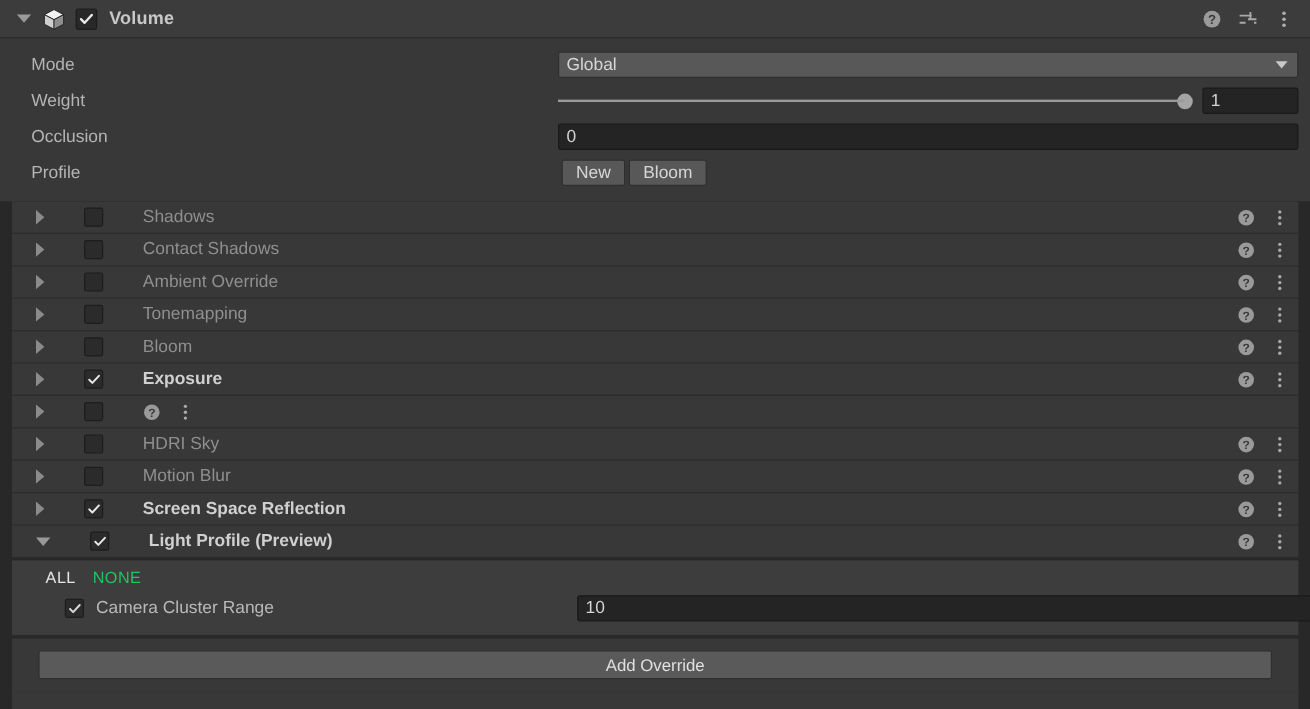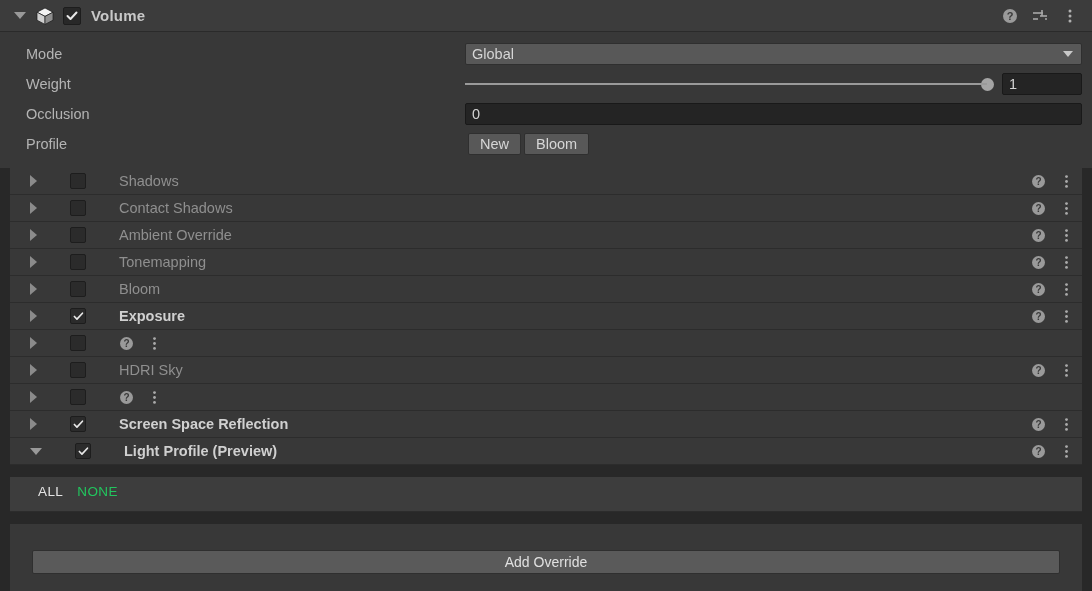--- a/index.html
+++ b/index.html
@@ -116,21 +116,21 @@
     width: 16px; height: 16px; flex: 0 0 auto;
     background: #2b2b2b; border: 1px solid #1d1d1d; border-radius: 2px;
     display: flex; align-items: center; justify-content: center;
     margin-right: 9px;
   }
   .ovr-name { font-size: 14.5px; color: #8f8f8f; flex: 1 1 auto; }
   .ovr-row.on .ovr-name { color: #d0d0d0; font-weight: bold; }
   .ovr-icons { display: flex; align-items: center; gap: 13px; padding-right: 8px; }
 
   .ovr-body {
-    background: #3d3d3d; margin: 12px 10px;
+    background: #3d3d3d; margin: 2px 10px;
     border-bottom: 1px solid #2c2c2c;
     padding: 3px 0 8px 0;
   }
   .allnone { height: 23px; display: flex; align-items: center; padding-left: 28px; gap: 14px; }
   .allnone .all { font-size: 13.5px; color: #e4e4e4; letter-spacing: .4px; }
   .allnone .none { font-size: 13.5px; color: #22c55e; letter-spacing: .4px; }
   .sub-row { height: 28px; display: flex; align-items: center; padding: 0 10px 0 44px; }
   .sub-check {
     width: 16px; height: 16px; flex: 0 0 auto;
     background: #2b2b2b; border: 1px solid #1d1d1d; border-radius: 2px;
@@ -138,21 +138,21 @@
     margin-right: 10px;
   }
   .sub-label { width: 401px; flex: 0 0 auto; font-size: 14.5px; color: #b8b8b8; }
 
   
   .footer { background: #383838; margin: 0 10px; padding: 10px 22px 10px 22px; }
   .add-override {
     height: 24px; background: #5a5a5a;
     border: 1px solid #2f2f2f; border-radius: 2px;
     display: flex; align-items: center; justify-content: center;
-    font-size: 14px; color: #e0e0e0; margin-top: 16px;
+    font-size: 14px; color: #e0e0e0;
   }
   .tail { height: 20px; background: #383838; margin: 0 10px; }
 
   .chk-mark { display: block; }
   .ico { display: block; }
 </style>
 </head>
 <body>
 
 <div class="inspector">
@@ -411,20 +411,21 @@
               <circle cx="7.5" cy="7.5" r="1.4" fill="#aaa"></circle>
               <circle cx="7.5" cy="12.4" r="1.4" fill="#aaa"></circle>
             </svg>
         </span>
       </span>
     </div>
 
     <div class="ovr-row">
       <span class="tri right"></span>
       <span class="ovr-check"></span>
+      <span class="ovr-name">Motion Blur</span>
       <span class="ovr-icons">
         <span>
           <svg class="ico" viewBox="0 0 15 15" width="15" height="15">
               <circle cx="7.5" cy="7.5" r="6.5" fill="#9a9a9a"></circle>
               <text x="7.5" y="11.3" text-anchor="middle" font-family="Liberation Sans, sans-serif" font-size="10" font-weight="bold" fill="#3a3a3a">?</text>
             </svg>
         </span>
         <span>
           <svg class="ico" viewBox="0 0 15 15" width="15" height="15">
               <circle cx="7.5" cy="2.6" r="1.4" fill="#aaa"></circle>
@@ -483,20 +484,29 @@
             </svg>
         </span>
       </span>
     </div>
 
     <div class="ovr-body">
       <div class="allnone">
         <span class="all">ALL</span>
         <span class="none">NONE</span>
       </div>
+      <div class="sub-row">
+        <span class="sub-check">
+          <svg class="chk-mark" viewBox="0 0 12 12" width="11" height="11">
+            <polyline points="1.5,6 4.3,8.8 10.3,2.4" fill="none" stroke="#d8d8d8" stroke-width="1.8" stroke-linecap="round" stroke-linejoin="round"></polyline>
+          </svg>
+        </span>
+        <span class="sub-label">Camera Cluster Range</span>
+        <span class="num-field wide">10</span>
+      </div>
     </div>
 
   </div>
 
   <div class="footer">
     <div class="add-override">Add Override</div>
   </div>
   <div class="tail"></div>
 
 </div>

